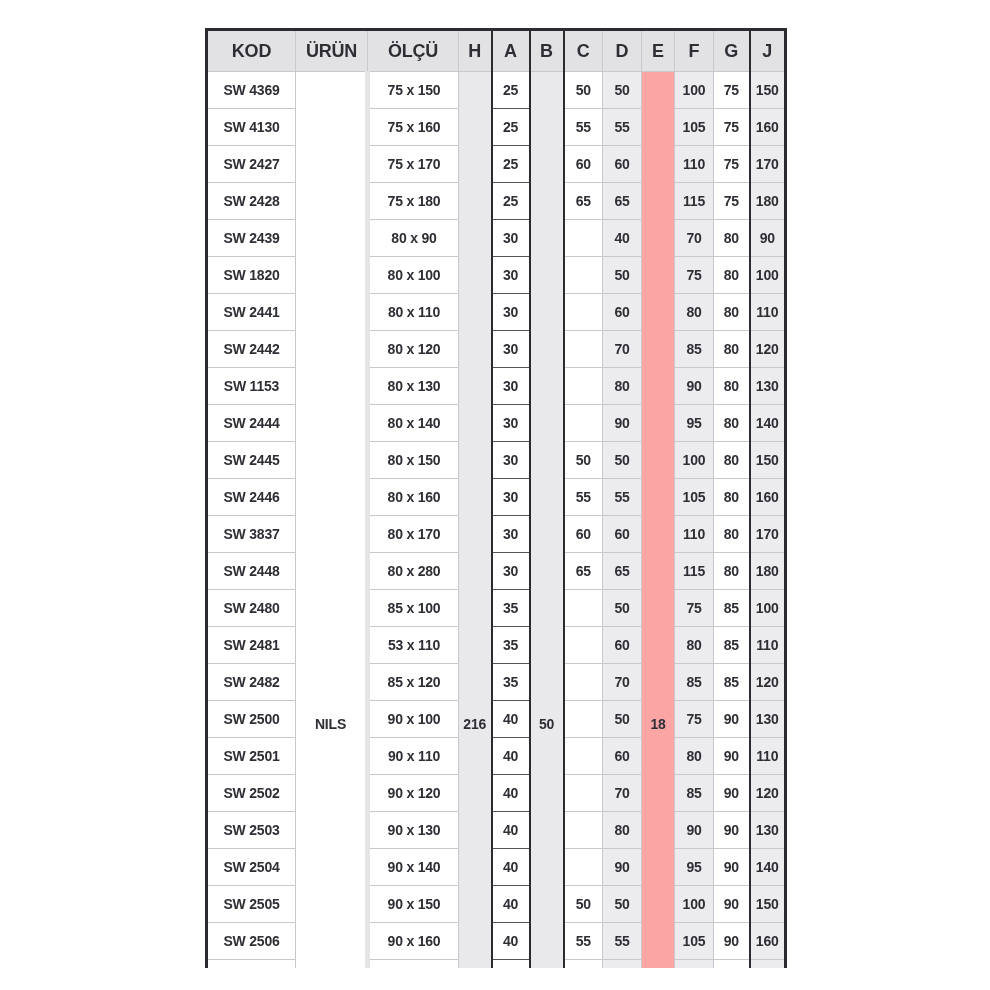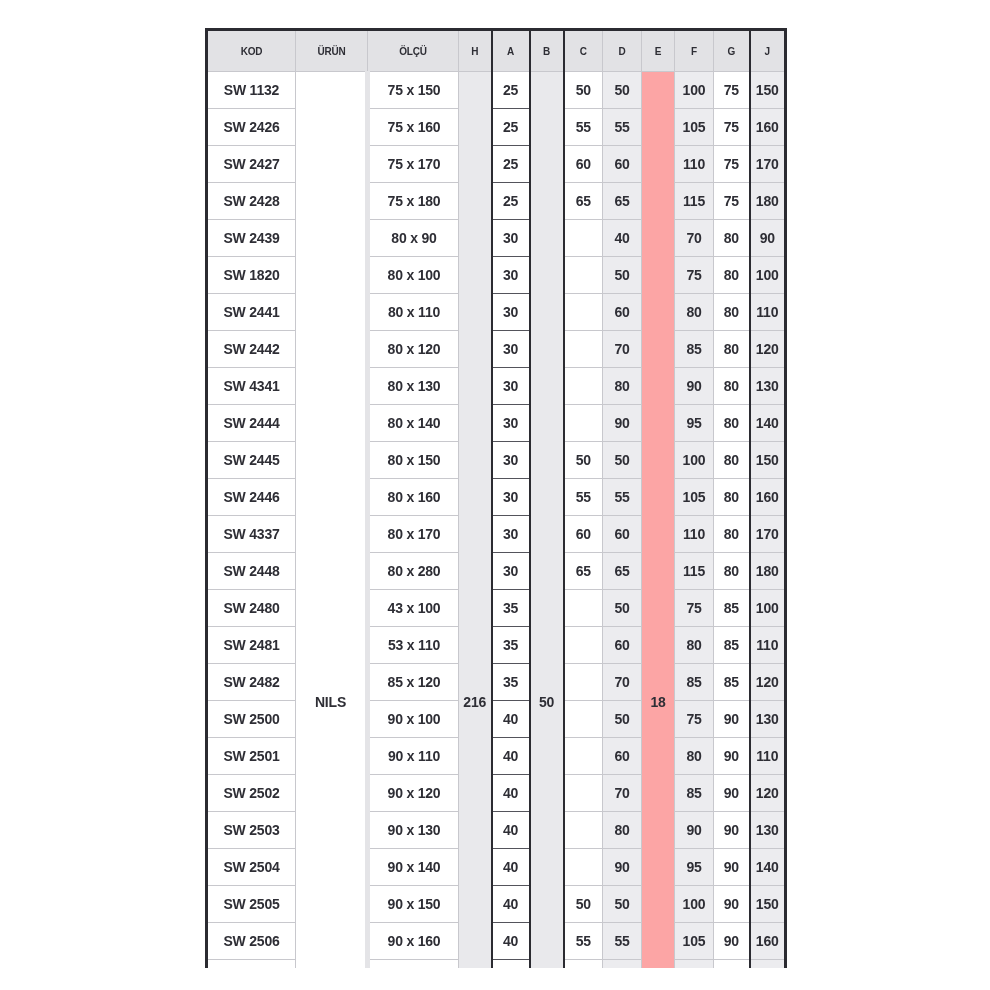--- a/index.html
+++ b/index.html
@@ -37,42 +37,42 @@
     vertical-align:middle;
     padding:0;
     overflow:hidden;
     white-space:nowrap;
     letter-spacing:-0.2px;
   }
   thead tr{height:42px;}
   th{
     background:var(--header-bg);
     font-weight:bold;
-    font-size:10px;
+    font-size:18px;
   }
   tbody tr{height:37px;}
   td{
     font-size:14px;
     font-weight:bold;
     background:#ffffff;
   }
   td.tint{background:var(--tint-bg);}
   
   th.h-a, td.col-a{border-left:2px solid var(--border-dark);border-right:2px solid var(--border-dark);}
   td.col-a{border-top:1px solid #54545b;border-bottom:1px solid #54545b;text-align:center;}
   th.h-b{border-right:2px solid var(--border-dark);}
   th.h-j, td.col-j{border-left:2px solid var(--border-dark);}
   
   td.merged{position:relative;border-top:1px solid var(--border-light);border-bottom:none;}
   td.m-urun{background:#ffffff;border-right:5px solid #e4e4e7;}
   td.m-h{background:var(--merged-bg);}
   td.m-b{background:var(--merged-bg);border-right:2px solid var(--border-dark);}
   td.m-e{background:#fca5a5;}
   .merged-label{
-    position:absolute;top:622px;left:0;right:0;
+    position:absolute;top:644px;left:0;right:0;
     text-align:center;font-weight:bold;font-size:14px;color:var(--text);
   }
   tr.partial{height:11px;}
   tr.partial td{border-bottom:1px solid var(--border-light);}
 </style>
 </head>
 <body>
 
 <div class="page">
   <div class="table-wrap">
@@ -102,21 +102,21 @@
           <th>C</th>
           <th>D</th>
           <th>E</th>
           <th>F</th>
           <th>G</th>
           <th class="h-j">J</th>
         </tr>
       </thead>
       <tbody>
           <tr>
-            <td class="col-kod">SW 1132</td>
+            <td class="col-kod">SW 4369</td>
             <td class="merged m-urun" rowspan="25">
               <span class="merged-label">NILS</span>
             </td>
             <td class="col-olcu">75 x 150</td>
             <td class="merged m-h" rowspan="25">
               <span class="merged-label">216</span>
             </td>
             <td class="col-a">25</td>
             <td class="merged m-b" rowspan="25">
               <span class="merged-label">50</span>
@@ -124,21 +124,21 @@
             <td class="col-c">50</td>
             <td class="col-d tint">50</td>
             <td class="merged m-e" rowspan="25">
               <span class="merged-label">18</span>
             </td>
             <td class="col-f tint">100</td>
             <td class="col-g">75</td>
             <td class="col-j tint">150</td>
           </tr>
           <tr>
-            <td class="col-kod">SW 2426</td>
+            <td class="col-kod">SW 4130</td>
             <td class="col-olcu">75 x 160</td>
             <td class="col-a">25</td>
             <td class="col-c">55</td>
             <td class="col-d tint">55</td>
             <td class="col-f tint">105</td>
             <td class="col-g">75</td>
             <td class="col-j tint">160</td>
           </tr>
           <tr>
             <td class="col-kod">SW 2427</td>
@@ -194,21 +194,21 @@
             <td class="col-kod">SW 2442</td>
             <td class="col-olcu">80 x 120</td>
             <td class="col-a">30</td>
             <td class="col-c"></td>
             <td class="col-d tint">70</td>
             <td class="col-f tint">85</td>
             <td class="col-g">80</td>
             <td class="col-j tint">120</td>
           </tr>
           <tr>
-            <td class="col-kod">SW 4341</td>
+            <td class="col-kod">SW 1153</td>
             <td class="col-olcu">80 x 130</td>
             <td class="col-a">30</td>
             <td class="col-c"></td>
             <td class="col-d tint">80</td>
             <td class="col-f tint">90</td>
             <td class="col-g">80</td>
             <td class="col-j tint">130</td>
           </tr>
           <tr>
             <td class="col-kod">SW 2444</td>
@@ -234,42 +234,42 @@
             <td class="col-kod">SW 2446</td>
             <td class="col-olcu">80 x 160</td>
             <td class="col-a">30</td>
             <td class="col-c">55</td>
             <td class="col-d tint">55</td>
             <td class="col-f tint">105</td>
             <td class="col-g">80</td>
             <td class="col-j tint">160</td>
           </tr>
           <tr>
-            <td class="col-kod">SW 4337</td>
+            <td class="col-kod">SW 3837</td>
             <td class="col-olcu">80 x 170</td>
             <td class="col-a">30</td>
             <td class="col-c">60</td>
             <td class="col-d tint">60</td>
             <td class="col-f tint">110</td>
             <td class="col-g">80</td>
             <td class="col-j tint">170</td>
           </tr>
           <tr>
             <td class="col-kod">SW 2448</td>
             <td class="col-olcu">80 x 280</td>
             <td class="col-a">30</td>
             <td class="col-c">65</td>
             <td class="col-d tint">65</td>
             <td class="col-f tint">115</td>
             <td class="col-g">80</td>
             <td class="col-j tint">180</td>
           </tr>
           <tr>
             <td class="col-kod">SW 2480</td>
-            <td class="col-olcu">43 x 100</td>
+            <td class="col-olcu">85 x 100</td>
             <td class="col-a">35</td>
             <td class="col-c"></td>
             <td class="col-d tint">50</td>
             <td class="col-f tint">75</td>
             <td class="col-g">85</td>
             <td class="col-j tint">100</td>
           </tr>
           <tr>
             <td class="col-kod">SW 2481</td>
             <td class="col-olcu">53 x 110</td>

